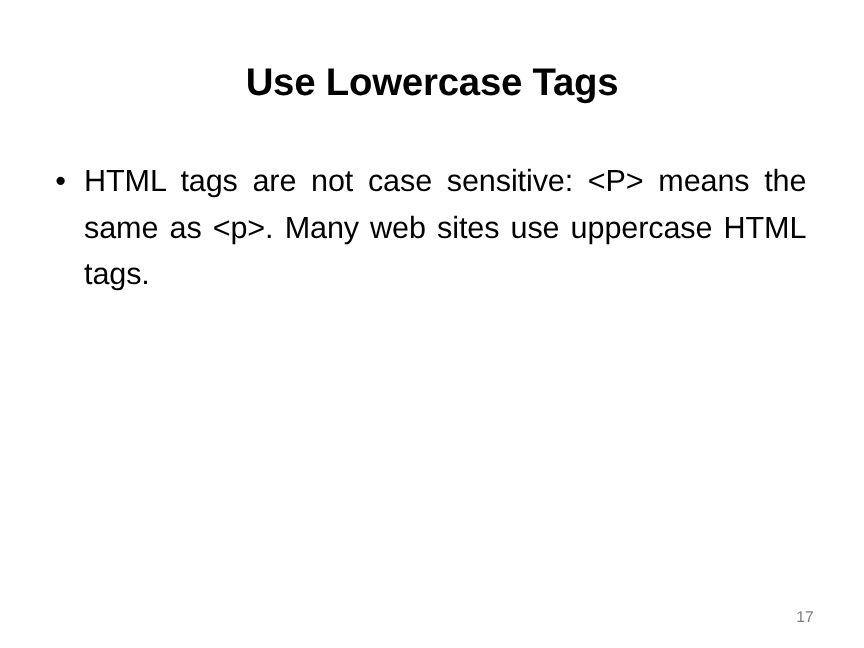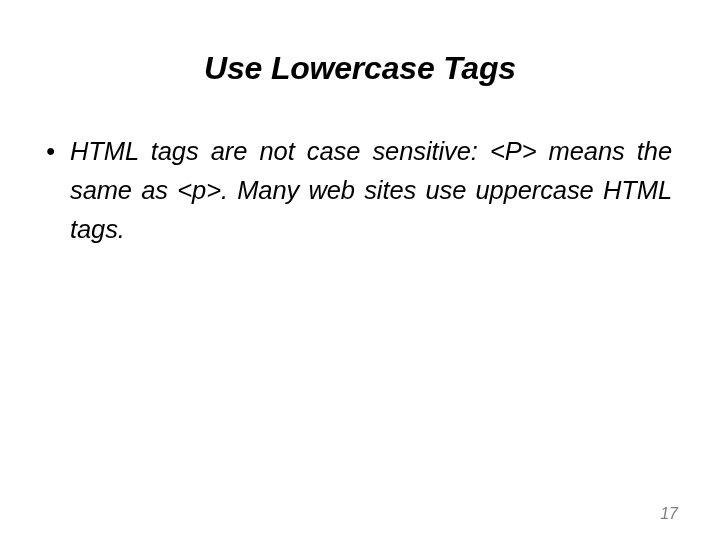--- a/index.html
+++ b/index.html
@@ -14,21 +14,20 @@
     font-family: "Liberation Sans", "DejaVu Sans", sans-serif;
     overflow: hidden;
   }
 
   .slide {
     position: relative;
     width: 720px;
     height: 540px;
     background: #ffffff;
     box-sizing: border-box;
-    font-style: italic;
   }
 
   
   .slide-title {
     position: absolute;
     left: 0;
     top: 48px;
     width: 720px;
     text-align: center;
     font-size: 32px;
@@ -73,21 +72,21 @@
     display: inline-block;
     width: 100%;
     height: 0;
   }
 
   
   .page-number {
     position: absolute;
     right: 42px;
     bottom: 20px;
-    font-size: 16px;
+    font-size: 13px;
     line-height: 13px;
     color: #808080;
   }
 </style>
 </head>
 <body>
 
 <div class="slide">
 
   <div class="slide-title">Use Lowercase Tags</div>

